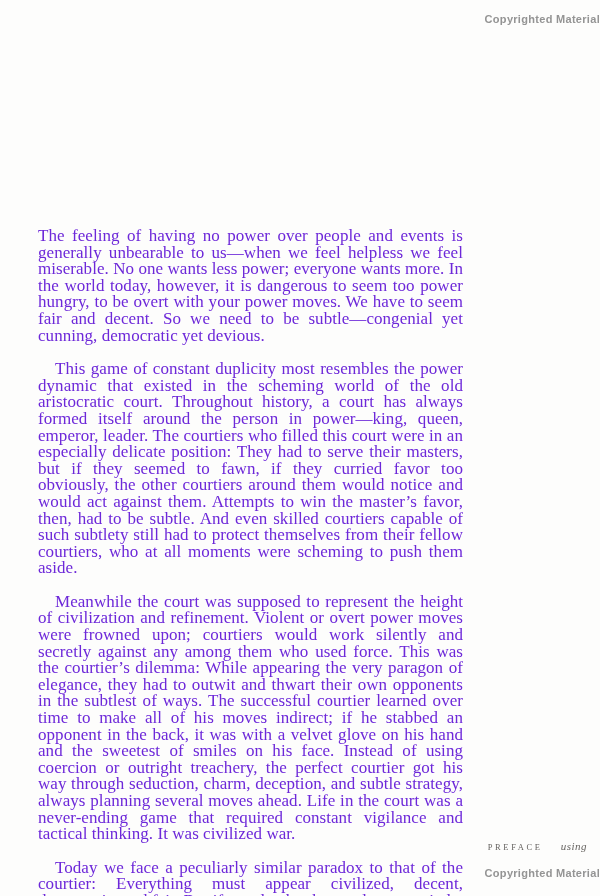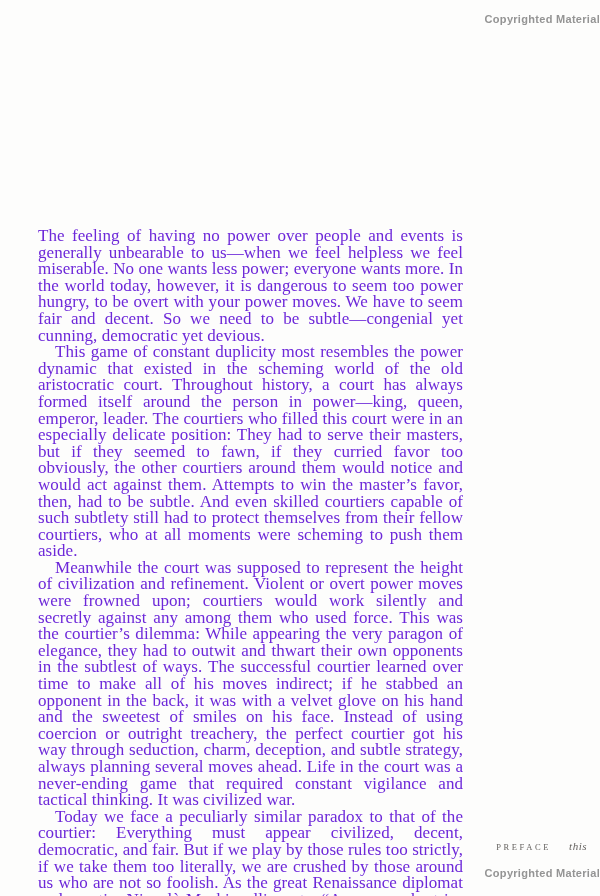--- a/index.html
+++ b/index.html
@@ -39,20 +39,21 @@
     color: #6d28d9;
     text-align: justify;
     letter-spacing: 0.05px;
   }
   .body-text p {
     margin: 0;
     padding: 0;
   }
   .body-text p.indented {
     text-indent: 17px;
+    margin-top: 17px;
   }
   .running-footer {
     position: absolute;
     top: 836px;
     right: 13px;
     font-family: "Liberation Serif", serif;
     color: #666360;
     white-space: nowrap;
   }
   .footer-section {
@@ -77,18 +78,18 @@
 
   <main class="body-text">
     <p>The feeling of having no power over people and events is generally unbearable to us—when we feel helpless we feel miserable. No one wants less power; everyone wants more. In the world today, however, it is dangerous to seem too power hungry, to be overt with your power moves. We have to seem fair and decent. So we need to be subtle—congenial yet cunning, democratic yet devious.</p>
     <p class="indented">This game of constant duplicity most resembles the power dynamic that existed in the scheming world of the old aristocratic court. Throughout history, a court has always formed itself around the person in power—king, queen, emperor, leader. The courtiers who filled this court were in an especially delicate position: They had to serve their masters, but if they seemed to fawn, if they curried favor too obviously, the other courtiers around them would notice and would act against them. Attempts to win the master’s favor, then, had to be subtle. And even skilled courtiers capable of such subtlety still had to protect themselves from their fellow courtiers, who at all moments were scheming to push them aside.</p>
     <p class="indented">Meanwhile the court was supposed to represent the height of civilization and refinement. Violent or overt power moves were frowned upon; courtiers would work silently and secretly against any among them who used force. This was the courtier’s dilemma: While appearing the very paragon of elegance, they had to outwit and thwart their own opponents in the subtlest of ways. The successful courtier learned over time to make all of his moves indirect; if he stabbed an opponent in the back, it was with a velvet glove on his hand and the sweetest of smiles on his face. Instead of using coercion or outright treachery, the perfect courtier got his way through seduction, charm, deception, and subtle strategy, always planning several moves ahead. Life in the court was a never-ending game that required constant vigilance and tactical thinking. It was civilized war.</p>
     <p class="indented">Today we face a peculiarly similar paradox to that of the courtier: Everything must appear civilized, decent, democratic, and fair. But if we play by those rules too strictly, if we take them too literally, we are crushed by those around us who are not so foolish. As the great Renaissance diplomat and courtier Niccolò Machiavelli wrote, “Any man who tries to be good all the time is bound to come to ruin among the great number who are not good ” The court imagined itself the pinnacle of refinement, but un-</p>
   </main>
 
   <div class="running-footer">
     <span class="footer-section">PREFACE</span>
-    <span class="footer-folio">this</span>
+    <span class="footer-folio">using</span>
   </div>
 
   <div class="notice bottom">Copyrighted Material</div>
 
 </div>
 
 </body></html>

